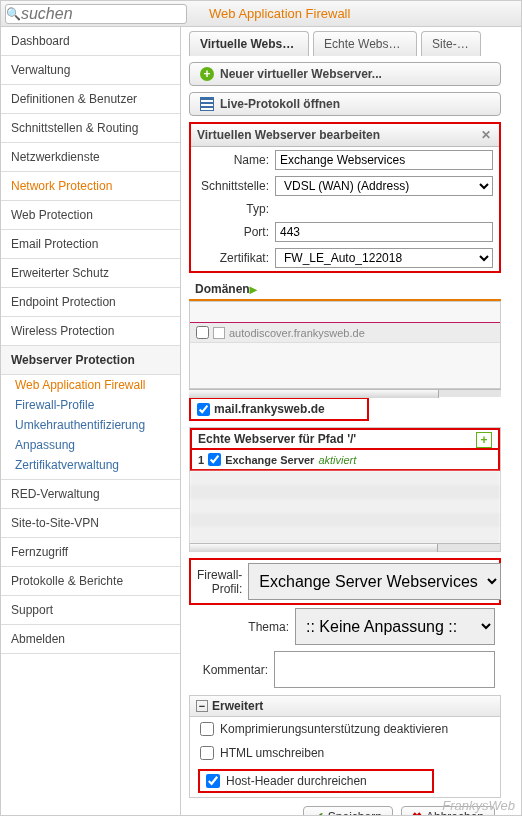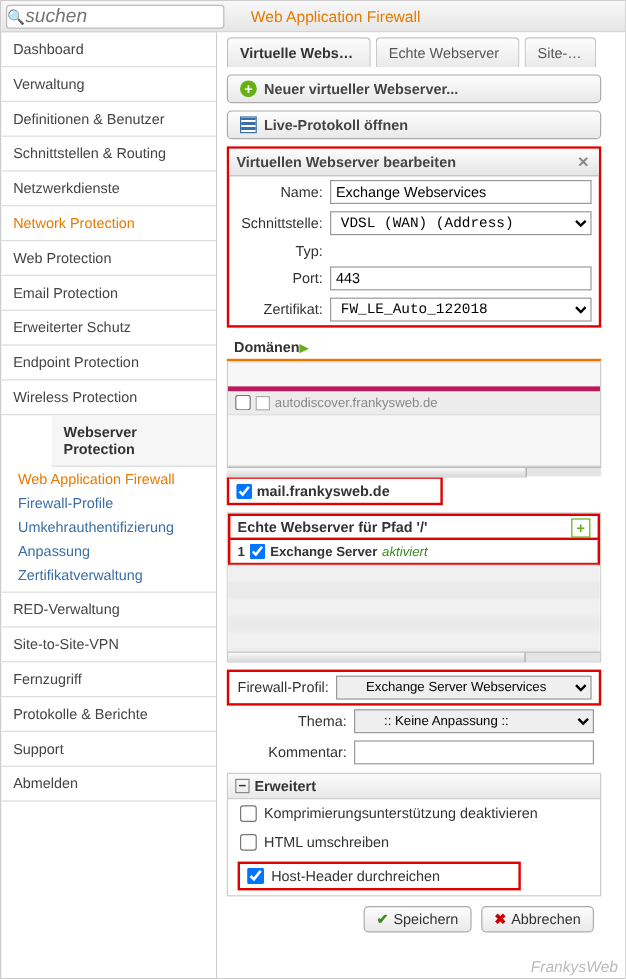--- a/index.html
+++ b/index.html
@@ -51,21 +51,20 @@
     border-bottom: 1px solid #ddd;
     color: #444;
     font-size: 12px;
     cursor: pointer;
   }
   .sidebar .item.active { color: #e67a00; }
   .sidebar .item.active-section {
     color: #333;
     font-weight: bold;
     background: #f6f6f6;
-    margin-left: 42px;
   }
   .sub {
     padding: 3px 10px 3px 14px;
     font-size: 12px;
     color: #3a6ea5;
     cursor: pointer;
   }
   .sub.active { color: #e67a00; }
   .subgroup { padding-bottom:4px; border-bottom:1px solid #ddd; }
 
@@ -79,21 +78,21 @@
     border-radius:4px 4px 0 0;
     padding:5px 10px;
     background: linear-gradient(#fdfdfd,#e9e9e9);
     font-size:12px; color:#555;
     white-space:nowrap;
     overflow:hidden; text-overflow:ellipsis;
     cursor:pointer;
   }
   .tab.active { font-weight:bold; color:#333; }
   .tab:nth-child(1){ width:120px; }
-  .tab:nth-child(2){ width:120px; }
+  .tab:nth-child(2){ width:104px; }
   .tab:nth-child(3){ width:60px; }
 
   
   .actbtn {
     display:flex; align-items:center; gap:6px;
     border:1px solid #aaa; border-radius:4px;
     padding:4px 10px;
     background: linear-gradient(#fdfdfd,#e9e9e9);
     margin-bottom:6px;
     font-weight:bold; color:#444;
@@ -113,48 +112,48 @@
     padding:4px 6px;
     font-weight:bold; color:#444;
   }
   .close-x { width:14px;height:14px;text-align:center;line-height:14px;color:#888;font-weight:bold;cursor:pointer; }
 
   .formrow { display:flex; align-items:center; padding:3px 6px; }
   .formrow .lbl { width:78px; text-align:right; padding-right:6px; color:#333; }
   .formrow input[type="text"], .formrow select {
     flex:1; border:1px solid #999; height:20px; font-size:12px; padding:1px 4px; background:#fff;
   }
-  .formrow select { background:#fff;font-family:Liberation Mono, monospace; }
+  .formrow select { background:#fff; }
 
   
   .section-head { display:flex; align-items:center; padding:2px 6px; font-weight:bold; color:#333; border-bottom:2px solid #e67a00; }
   .addicon { color:#62b215; font-weight:bold; font-size:14px; cursor:pointer; }
   .domlist { border:1px solid #ccc; background:#f7f7f7; height:88px; padding-top:20px; }
-  .domitem { display:flex; align-items:center; gap:4px; padding:3px 6px; background:#ececec; border-top:4px solid #be185d; border-bottom:1px solid #ddd; font-size:11px; color:#888; }
+  .domitem { display:flex; align-items:center; gap:4px; padding:3px 6px; background:#ececec; border-top:1px solid #be185d; border-bottom:1px solid #ddd; font-size:11px; color:#888; }
   .domitem .pageicon { width:12px;height:12px;border:1px solid #aaa; background:#fff; }
   .scroll { height:8px; background:#e4e4e4; border-top:1px solid #bbb; position:relative; }
   .scroll .knob { position:absolute; left:0; width:80%; height:8px; background:linear-gradient(#fafafa,#d5d5d5); border-right:1px solid #aaa; }
 
   .maildom { display:flex; align-items:center; gap:4px; width:180px; }
 
   
   .rwbox { width:312px; border:1px solid #ccc; }
   .rwhead { display:flex; align-items:flex-start; justify-content:space-between; padding:2px 6px; height:22px; }
   .rwhead .addbox { width:16px;height:16px;border:1px solid #62b215;color:#62b215;text-align:center;line-height:14px;font-weight:bold;cursor:pointer; }
   .rwitem { display:flex; align-items:center; gap:4px; padding:3px 6px; background:#fff; border-bottom:1px solid #ddd; font-size:11px; }
   .rwitem .num { font-weight:bold; color:#333; }
   .rwitem .name { font-weight:bold; color:#333; }
   .rwitem .state { color:#3c8a1e; font-style:italic; }
   .blurred { height:72px; background: repeating-linear-gradient(180deg,#f0f0f0,#f0f0f0 14px,#eaeaea 14px,#eaeaea 28px); filter: blur(1px); }
 
   
   .fwbox { width:312px; }
   .fwbox .row2 { display:flex; align-items:center; padding:3px 6px; }
   .fwbox .row2 .lbl { width:100px; text-align:right; padding-right:6px; }
-  .fwbox .row2 select, .fwbox .row2 input { flex:1; border:1px solid #999; height:20px; font-size:11px; padding:1px 20px; }
+  .fwbox .row2 select, .fwbox .row2 input { flex:1; border:1px solid #999; height:37px; font-size:16px; padding:1px 6px; }
 
   
   .ext { width:312px; border:1px solid #ccc; margin-top:4px; }
   .ext .ehead { background:linear-gradient(#fbfbfb,#e9e9e9); padding:3px 6px; display:flex; align-items:center; gap:4px; font-weight:bold; border-bottom:1px solid #ccc; }
   .ext .minus { width:12px;height:12px;border:1px solid #888;text-align:center;line-height:10px;font-size:11px; }
   .chkrow { display:flex; align-items:center; gap:6px; padding:5px 10px; color:#333; }
   .chkrow input { width:14px;height:14px; }
 
   
   .btnrow { display:flex; justify-content:flex-end; gap:8px; padding:8px 6px; width:312px; }

